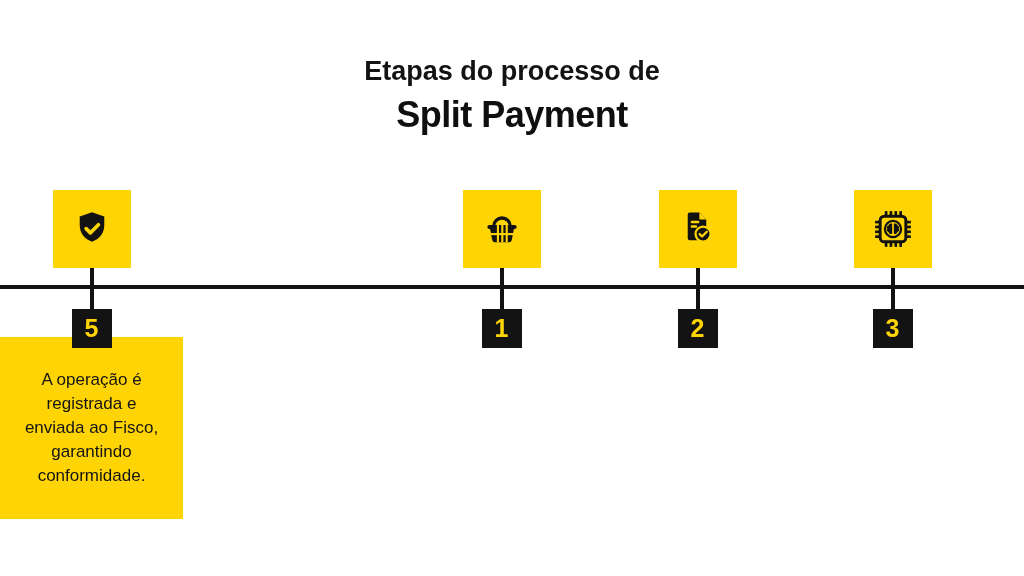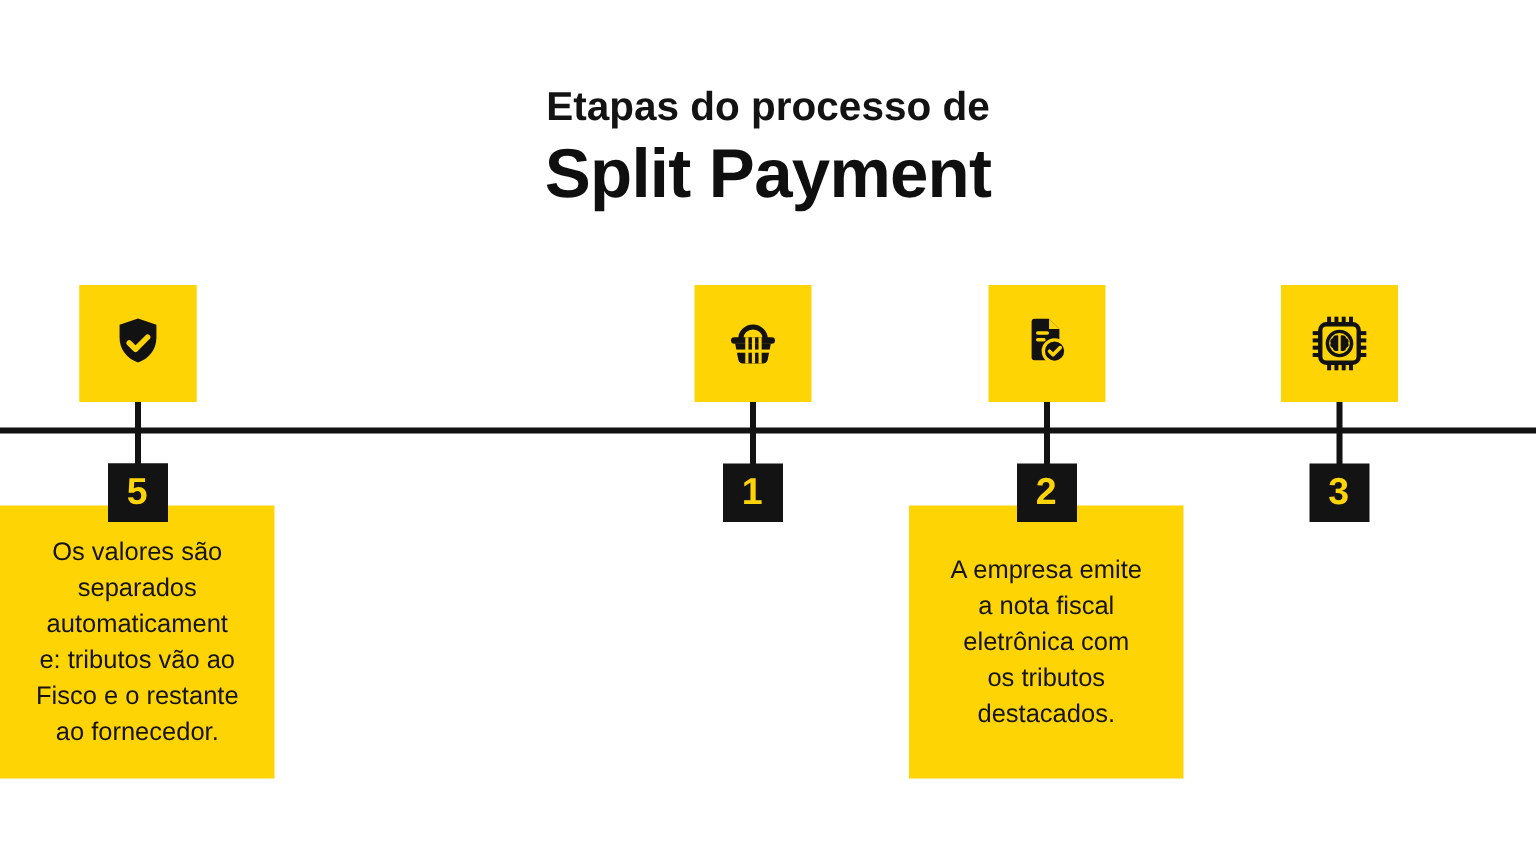--- a/index.html
+++ b/index.html
@@ -3,21 +3,21 @@
 <meta charset="utf-8">
 <style>
   html,body{margin:0;padding:0;background:#ffffff;}
   .canvas{
     position:relative;width:1024px;height:576px;background:#ffffff;overflow:hidden;
     font-family:"Liberation Sans","DejaVu Sans",sans-serif;color:#121212;
   }
   
   .title-block{position:absolute;top:54px;left:0;width:100%;text-align:center;}
   .subtitle{font-size:27px;font-weight:600;line-height:34px;color:#131313;}
-  .main-title{font-size:46px;font-weight:800;line-height:54px;letter-spacing:-0.5px;color:#0f0f0f;}
+  .main-title{font-size:36px;font-weight:800;line-height:54px;letter-spacing:-0.5px;color:#0f0f0f;}
   
   .hline{position:absolute;left:0;top:285px;width:1024px;height:4px;background:#121212;}
   
   .col{position:absolute;top:190px;width:183px;height:330px;}
   .col:nth-of-type(1){left:20px;}
   .col:nth-of-type(2){left:215px;}
   .col:nth-of-type(3){left:410px;}
   .col:nth-of-type(4){left:606px;}
   .col:nth-of-type(5){left:801px;}
   .icon-box{
@@ -77,27 +77,20 @@
         <path d="M15 6h10.5L33 13.5V34a2.2 2.2 0 0 1-2.2 2.2H15A2.2 2.2 0 0 1 12.8 34V8.2A2.2 2.2 0 0 1 15 6z" fill="#121212"></path>
         <path d="M25.5 6l7.5 7.5h-7.5z" fill="#FFD404"></path>
         <rect x="16" y="15" width="9.5" height="2.6" rx="1.3" fill="#FFD404"></rect>
         <rect x="16" y="20" width="7" height="2.6" rx="1.3" fill="#FFD404"></rect>
         <circle cx="29.5" cy="29.5" r="8.2" fill="#121212" stroke="#FFD404" stroke-width="2.4"></circle>
         <path d="M25.8 29.6l2.6 2.6 5.2-5.2" stroke="#FFD404" stroke-width="2.6" fill="none" stroke-linecap="round" stroke-linejoin="round"></path>
       </svg>
     </div>
     <div class="connector"></div>
     <div class="num-badge">2</div>
-    <div class="card">
-      <div class="card-text">A empresa emite
-a nota fiscal
-eletrônica com
-os tributos
-destacados.</div>
-    </div>
   </div>
 
   <div class="col">
     <div class="icon-box">
       <svg width="44" height="44" viewBox="0 0 48 48">
         <g fill="#121212">
           <rect x="15" y="4.5" width="2.9" height="6"></rect>
             <rect x="20.3" y="4.5" width="2.9" height="6"></rect>
             <rect x="25.6" y="4.5" width="2.9" height="6"></rect>
             <rect x="30.9" y="4.5" width="2.9" height="6"></rect>
@@ -146,15 +139,22 @@
 
   <div class="col">
     <div class="icon-box">
       <svg width="44" height="44" viewBox="0 0 48 48">
         <path d="M24 5.8l13.4 4.6v9.2c0 8.8-5.4 15.4-13.4 18.2-8-2.8-13.4-9.4-13.4-18.2v-9.2z" fill="#121212"></path>
         <path d="M17.6 23.6l4.6 4.6 8.8-8.8" stroke="#FFD404" stroke-width="4" fill="none" stroke-linecap="round" stroke-linejoin="round"></path>
       </svg>
     </div>
     <div class="connector"></div>
     <div class="num-badge">5</div>
+    <div class="card">
+      <div class="card-text">A operação é
+registrada e
+enviada ao Fisco,
+garantindo
+conformidade.</div>
+    </div>
   </div>
 
 </div>
 
 </body></html>

